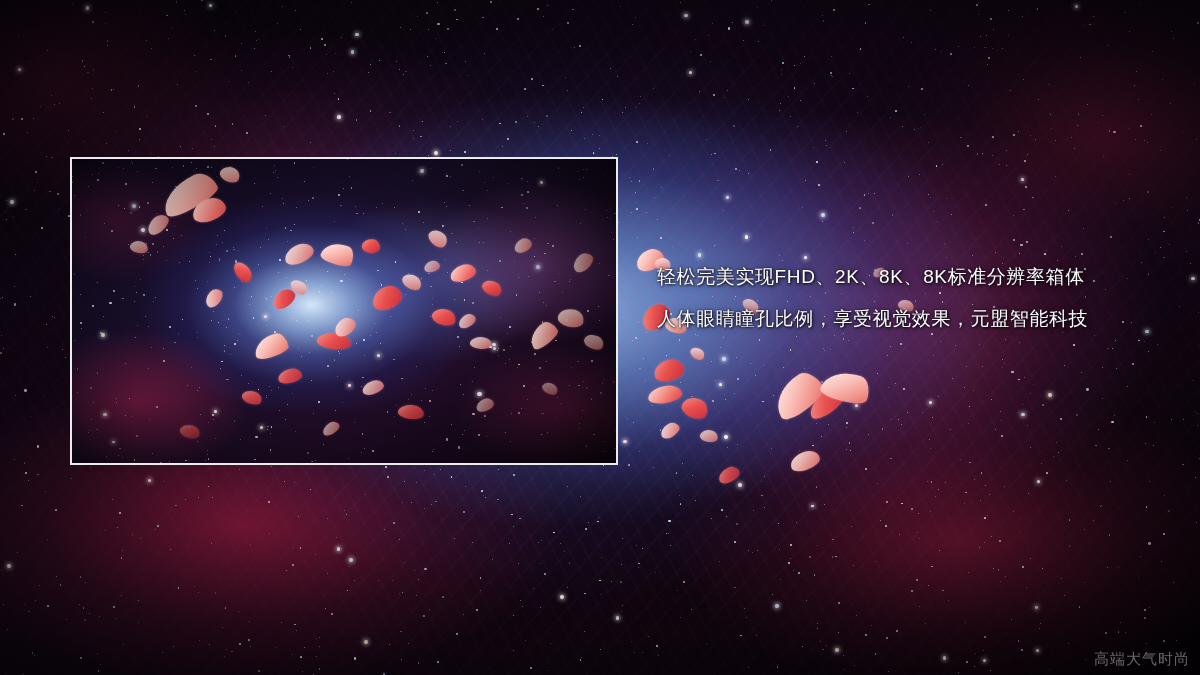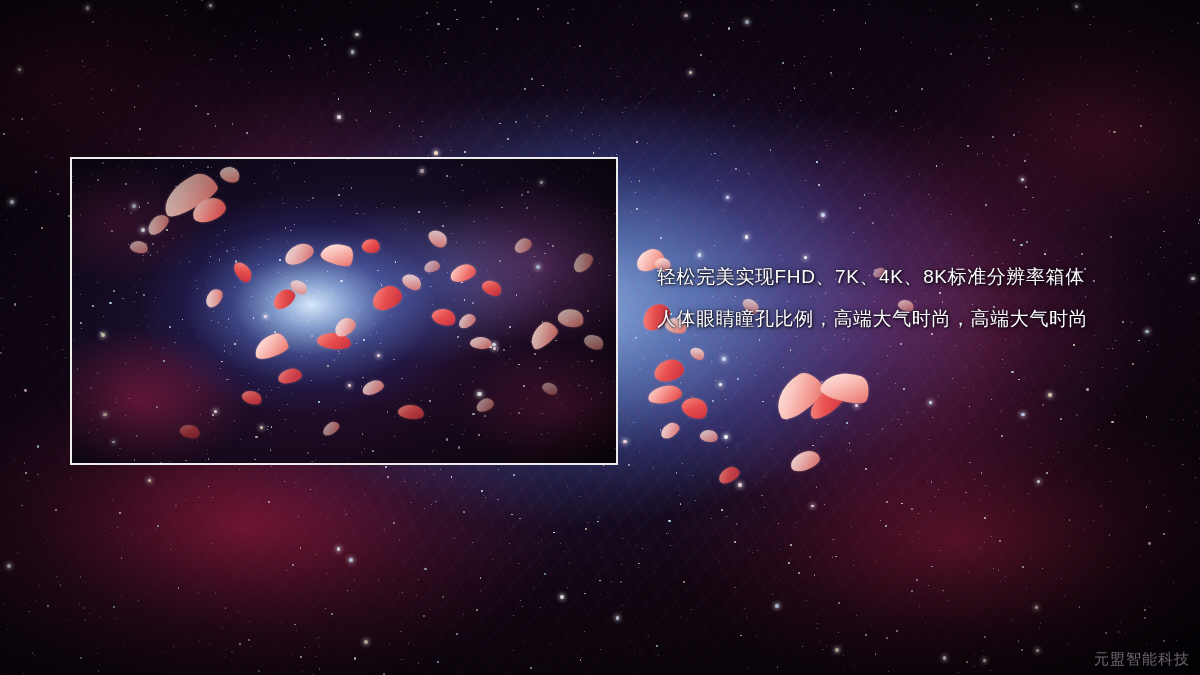--- a/index.html
+++ b/index.html
@@ -2250,19 +2250,19 @@
         <span class="petal pale" style="left:250px;top:264px;width:18px;height:11px;transform:rotate(-30deg);opacity:0.7"></span>
         <span class="petal deep" style="left:108px;top:266px;width:20px;height:13px;transform:rotate(18deg);opacity:0.7"></span>
         <span class="petal pale" style="left:404px;top:240px;width:18px;height:12px;transform:rotate(-20deg);opacity:0.7"></span>
         <span class="petal pale" style="left:470px;top:224px;width:16px;height:11px;transform:rotate(30deg);opacity:0.65"></span>
       </div>
     <div class="frame-vignette"></div>
   </div>
 
 
   <div id="body-copy">
-    <div class="copy-line">轻松完美实现FHD、7K、4K、8K标准分辨率箱体</div>
-    <div class="copy-line">人体眼睛瞳孔比例，高端大气时尚，高端大气时尚</div>
+    <div class="copy-line">轻松完美实现FHD、2K、8K、8K标准分辨率箱体</div>
+    <div class="copy-line">人体眼睛瞳孔比例，享受视觉效果，元盟智能科技</div>
   </div>
 
-  <div id="watermark">元盟智能科技</div>
+  <div id="watermark">高端大气时尚</div>
 
 </div>
 
 </body></html>

